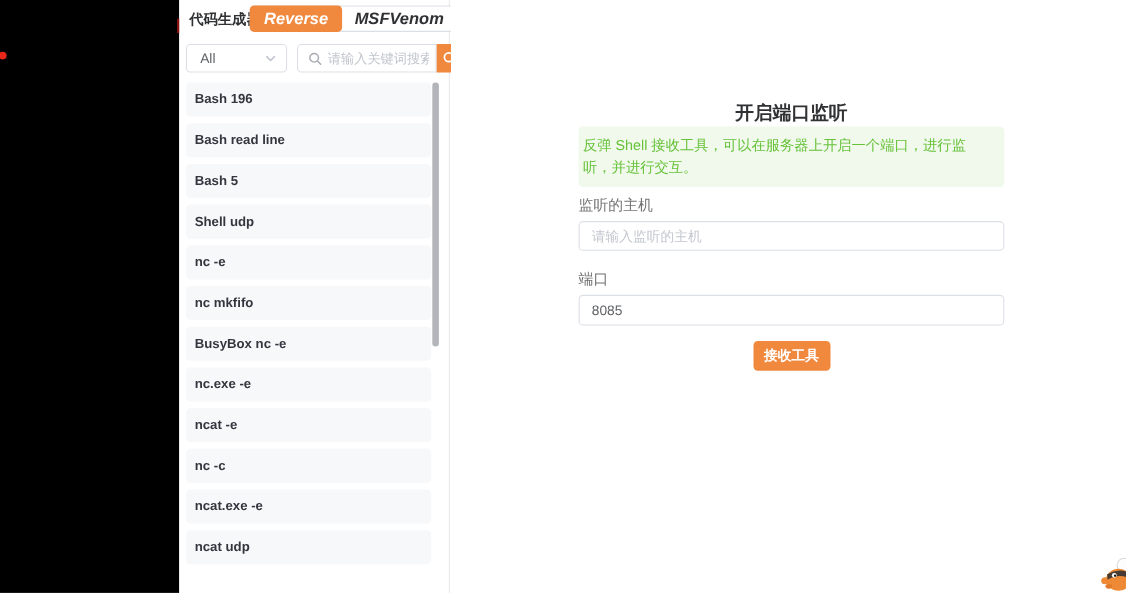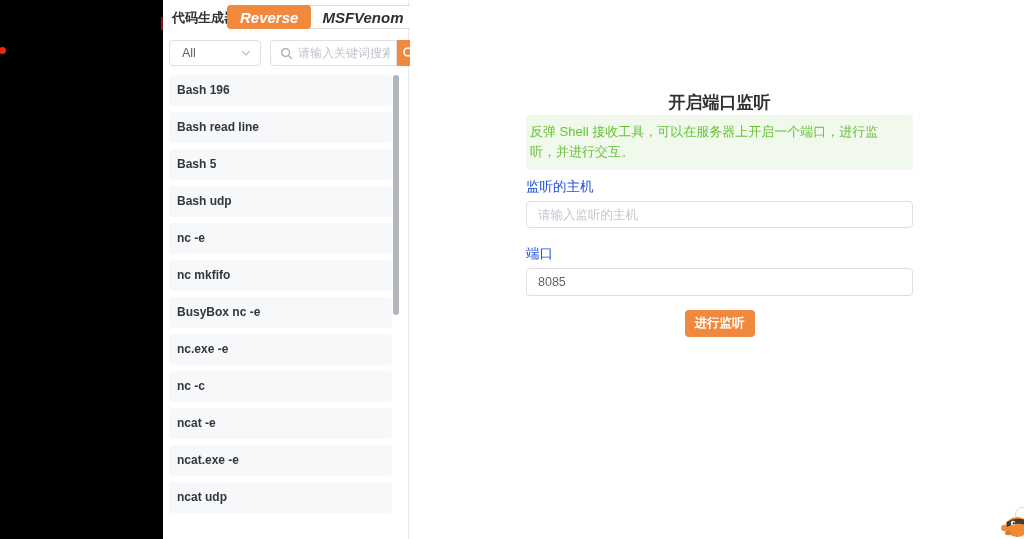--- a/index.html
+++ b/index.html
@@ -96,21 +96,21 @@
   .form-col { position: absolute; left: 116px; top: 0; width: 387px; }
   .main-title {
     position: absolute; top: 91px; width: 100%; text-align: center;
     font-size: 17px; font-weight: bold; color: #303133;
   }
   .alert {
     position: absolute; top: 115px; width: 387px; min-height: 39px;
     background: #f0f9eb; color: #67c23a; border-radius: 4px;
     font-size: 13px; line-height: 1.55; padding: 7px 20px 8px 4px;
   }
-  .field-label { position: absolute; font-size: 13.5px; color: #1d4ed8; }
+  .field-label { position: absolute; font-size: 13.5px; color: #737373; }
   .label-host { top: 178px; left: 0; }
   .label-port { top: 245px; left: 0; }
   .text-input {
     position: absolute; left: 0; width: 387px; height: 27px;
     border: 1px solid #dcdfe6; border-radius: 4px; background: #fff;
     font-size: 12.5px; color: #606266; padding: 4px 11px; outline: none;
     font-family: "Liberation Sans", "DejaVu Sans", sans-serif;
   }
   .text-input::placeholder { color: #c3c7cf; }
   .input-host { top: 201px; }
@@ -168,45 +168,45 @@
             <line x1="9" y1="9" x2="12.4" y2="12.4" stroke="#ffffff" stroke-width="1.6" stroke-linecap="round"></line>
           </svg>
       </span>
     </button>
   </div>
 
   <div class="list">
       <div class="list-item">Bash 196</div>
       <div class="list-item">Bash read line</div>
       <div class="list-item">Bash 5</div>
-      <div class="list-item">Bash udp</div>
+      <div class="list-item">Shell udp</div>
       <div class="list-item">nc -e</div>
       <div class="list-item">nc mkfifo</div>
       <div class="list-item">BusyBox nc -e</div>
       <div class="list-item">nc.exe -e</div>
+      <div class="list-item">ncat -e</div>
       <div class="list-item">nc -c</div>
-      <div class="list-item">ncat -e</div>
       <div class="list-item">ncat.exe -e</div>
       <div class="list-item">ncat udp</div>
     </div>
   <div class="scrollbar-thumb"></div>
 </div>
 
 <div class="main">
   <div class="form-col">
     <div class="main-title">开启端口监听</div>
     <div class="alert">反弹 Shell 接收工具，可以在服务器上开启一个端口，进行监听，并进行交互。</div>
 
     <div class="field-label label-host">监听的主机</div>
     <input class="text-input input-host" type="text" placeholder="请输入监听的主机" style="">
 
     <div class="field-label label-port">端口</div>
     <input class="text-input input-port" type="text" value="8085" style="">
 
-    <button class="start-btn">进行监听</button>
+    <button class="start-btn">接收工具</button>
   </div>
 </div>
 
 <svg class="mascot" viewBox="0 0 34 34">
   <ellipse cx="4" cy="22" rx="4" ry="3.2" fill="#ee8a35"></ellipse>
   <circle cx="21" cy="8" r="6.5" fill="#fdfdfd" stroke="#d8d8d8" stroke-width="1"></circle>
   <ellipse cx="16" cy="21" rx="11.5" ry="10" fill="#ee8a35"></ellipse>
   <path d="M5.5 16 Q16 10 27 15 L27 20 Q16 15 6 21 Z" fill="#463a32"></path>
   <circle cx="12" cy="17" r="2.2" fill="#ffffff"></circle>
   <circle cx="12.7" cy="17.3" r="1.1" fill="#1c1713"></circle>

